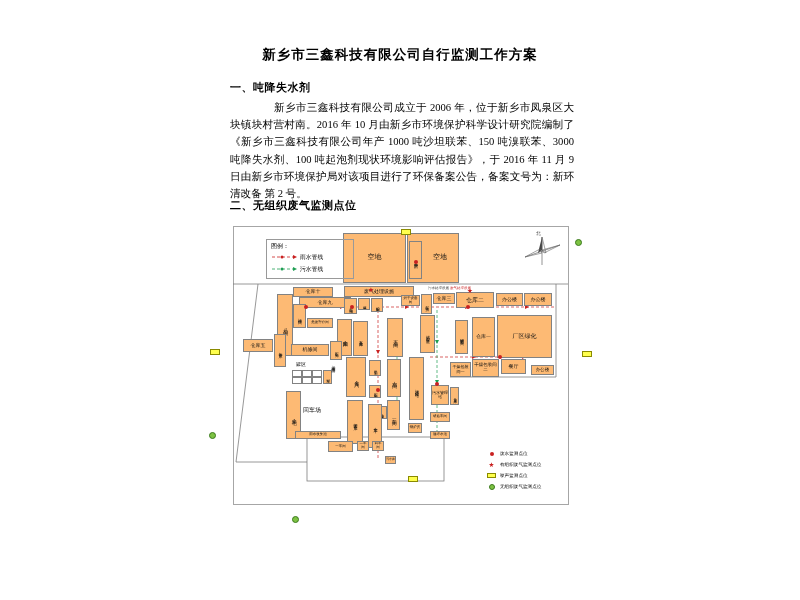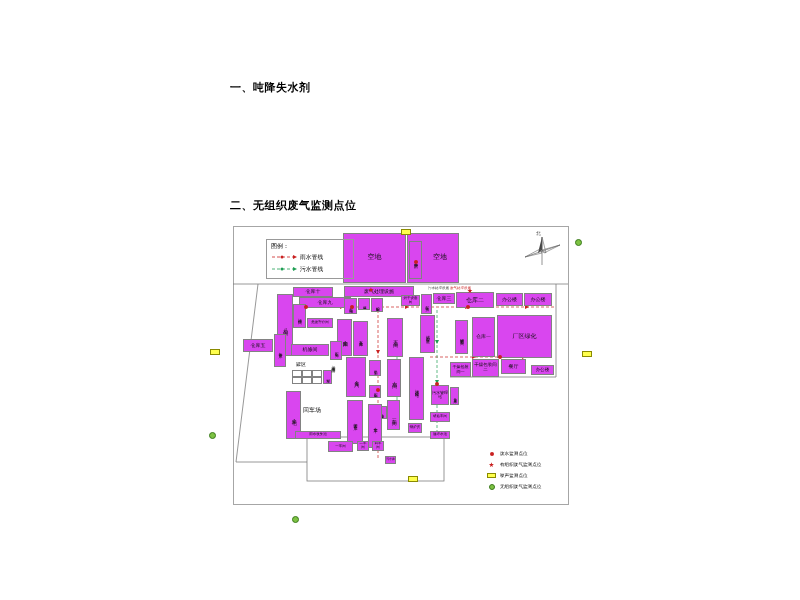--- a/index.html
+++ b/index.html
@@ -8,21 +8,21 @@
   .title{position:absolute;top:46px;left:0;width:100%;text-align:center;
          font-size:13.5px;font-weight:bold;letter-spacing:1px;}
   .h{position:absolute;left:230px;font-size:11px;font-weight:bold;letter-spacing:.5px;}
   #h1{top:80px}
   #h2{top:198px}
   .para{position:absolute;left:230px;top:99px;width:344px;font-size:10.6px;
         line-height:17.2px;text-align:justify;text-indent:44px;}
   #figure{position:absolute;left:233px;top:226px;width:334px;height:277px;
           border:1px solid #a6a6a6;background:#fff;}
   #dsvg{position:absolute;left:0;top:0;pointer-events:none;}
-  .room{position:absolute;border:.7px solid #828282;background:#d946ef;box-sizing:border-box;
+  .room{position:absolute;border:.7px solid #828282;background:#fdba74;box-sizing:border-box;
         display:flex;align-items:center;justify-content:center;text-align:center;
         line-height:1.05;color:#111;overflow:hidden;}
   .vert{writing-mode:vertical-rl;text-orientation:upright;letter-spacing:1px;}
   .flabel{position:absolute;color:#111;line-height:1;}
   .tank{position:absolute;border:.7px solid #828282;background:#fff;box-sizing:border-box;}
   .ydot{position:absolute;width:10px;height:6px;background:#ffff4d;border:1px solid #8a8a00;box-sizing:border-box;}
   .gdot{position:absolute;width:7px;height:7px;border-radius:50%;background:#7dc243;border:1.3px solid #3c7a1e;box-sizing:border-box;}
   .rdot{position:absolute;width:4px;height:4px;border-radius:50%;background:#c92121;}
   .rstar{position:absolute;color:#c92121;font-size:6.5px;line-height:6px;}
   #legend-top{position:absolute;left:266px;top:239px;width:88px;height:40px;border:1px solid #999;
@@ -34,23 +34,25 @@
   #legend-bottom .mk{width:11px;display:flex;justify-content:center;align-items:center;}
   #legend-bottom .mk .ydot,#legend-bottom .mk .gdot,#legend-bottom .mk .rdot{position:static;}
   #compass{position:absolute;left:520px;top:232px;width:44px;height:36px;}
   #compass .north{position:absolute;left:16px;top:-2px;font-size:5px;color:#555;}
 </style>
 </head>
 <body>
 
 <div id="page">
 
+  <div class="title">新乡市三鑫科技有限公司自行监测工作方案</div>
 
   <div class="h" id="h1">一、吨降失水剂</div>
 
+  <div class="para">新乡市三鑫科技有限公司成立于 2006 年，位于新乡市凤泉区大块镇块村营村南。2016 年 10 月由新乡市环境保护科学设计研究院编制了《新乡市三鑫科技有限公司年产 1000 吨沙坦联苯、150 吨溴联苯、3000 吨降失水剂、100 吨起泡剂现状环境影响评估报告》，于 2016 年 11 月 9 日由新乡市环境保护局对该项目进行了环保备案公告，备案文号为：新环清改备 第 2 号。</div>
 
   <div class="h" id="h2">二、无组织废气监测点位</div>
 
   <div id="figure"></div>
 
   <svg id="dsvg" width="800" height="600">
       <line x1="233" y1="284" x2="568" y2="284" stroke="#7d7d7d" stroke-width="0.8"></line>
       <line x1="258" y1="284" x2="236" y2="462" stroke="#7d7d7d" stroke-width="0.8"></line>
       <line x1="236" y1="462" x2="307" y2="462" stroke="#7d7d7d" stroke-width="0.8"></line>
       <line x1="556" y1="284" x2="556" y2="377" stroke="#7d7d7d" stroke-width="0.8"></line>

